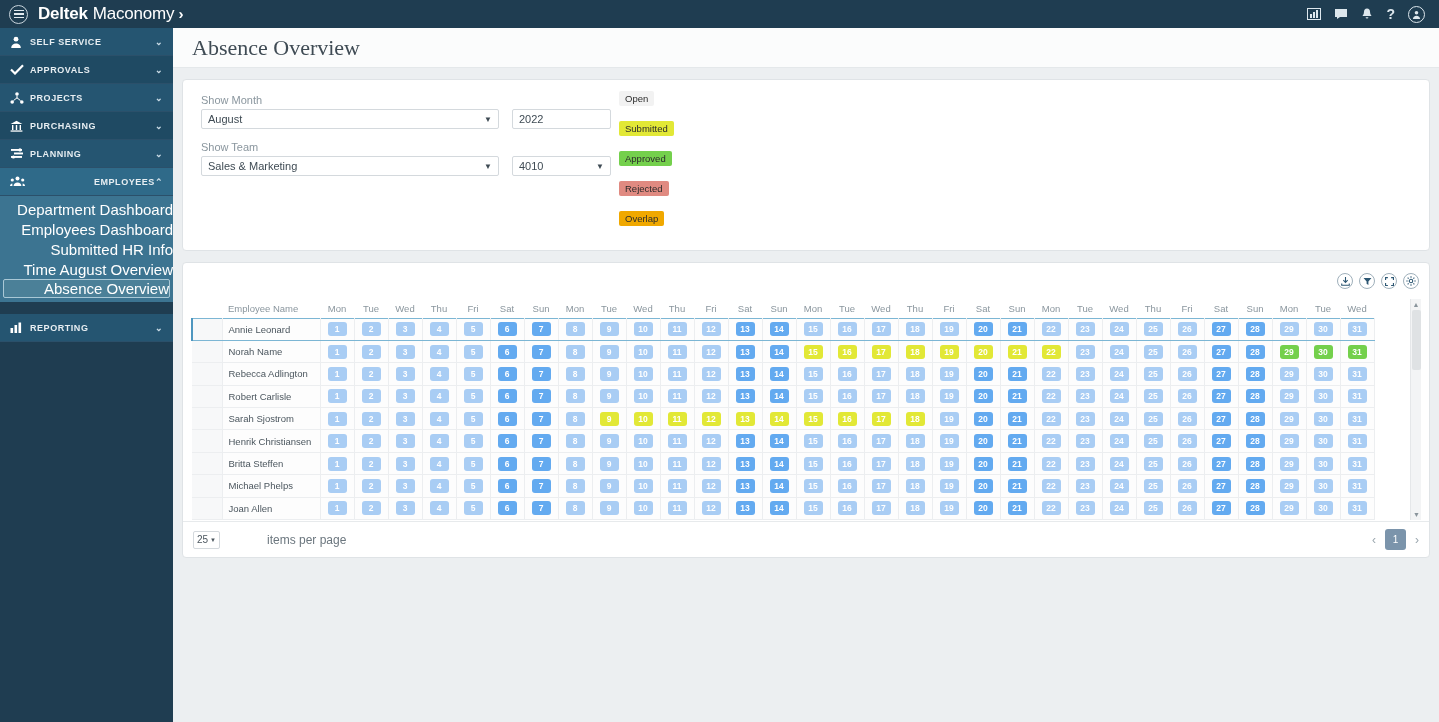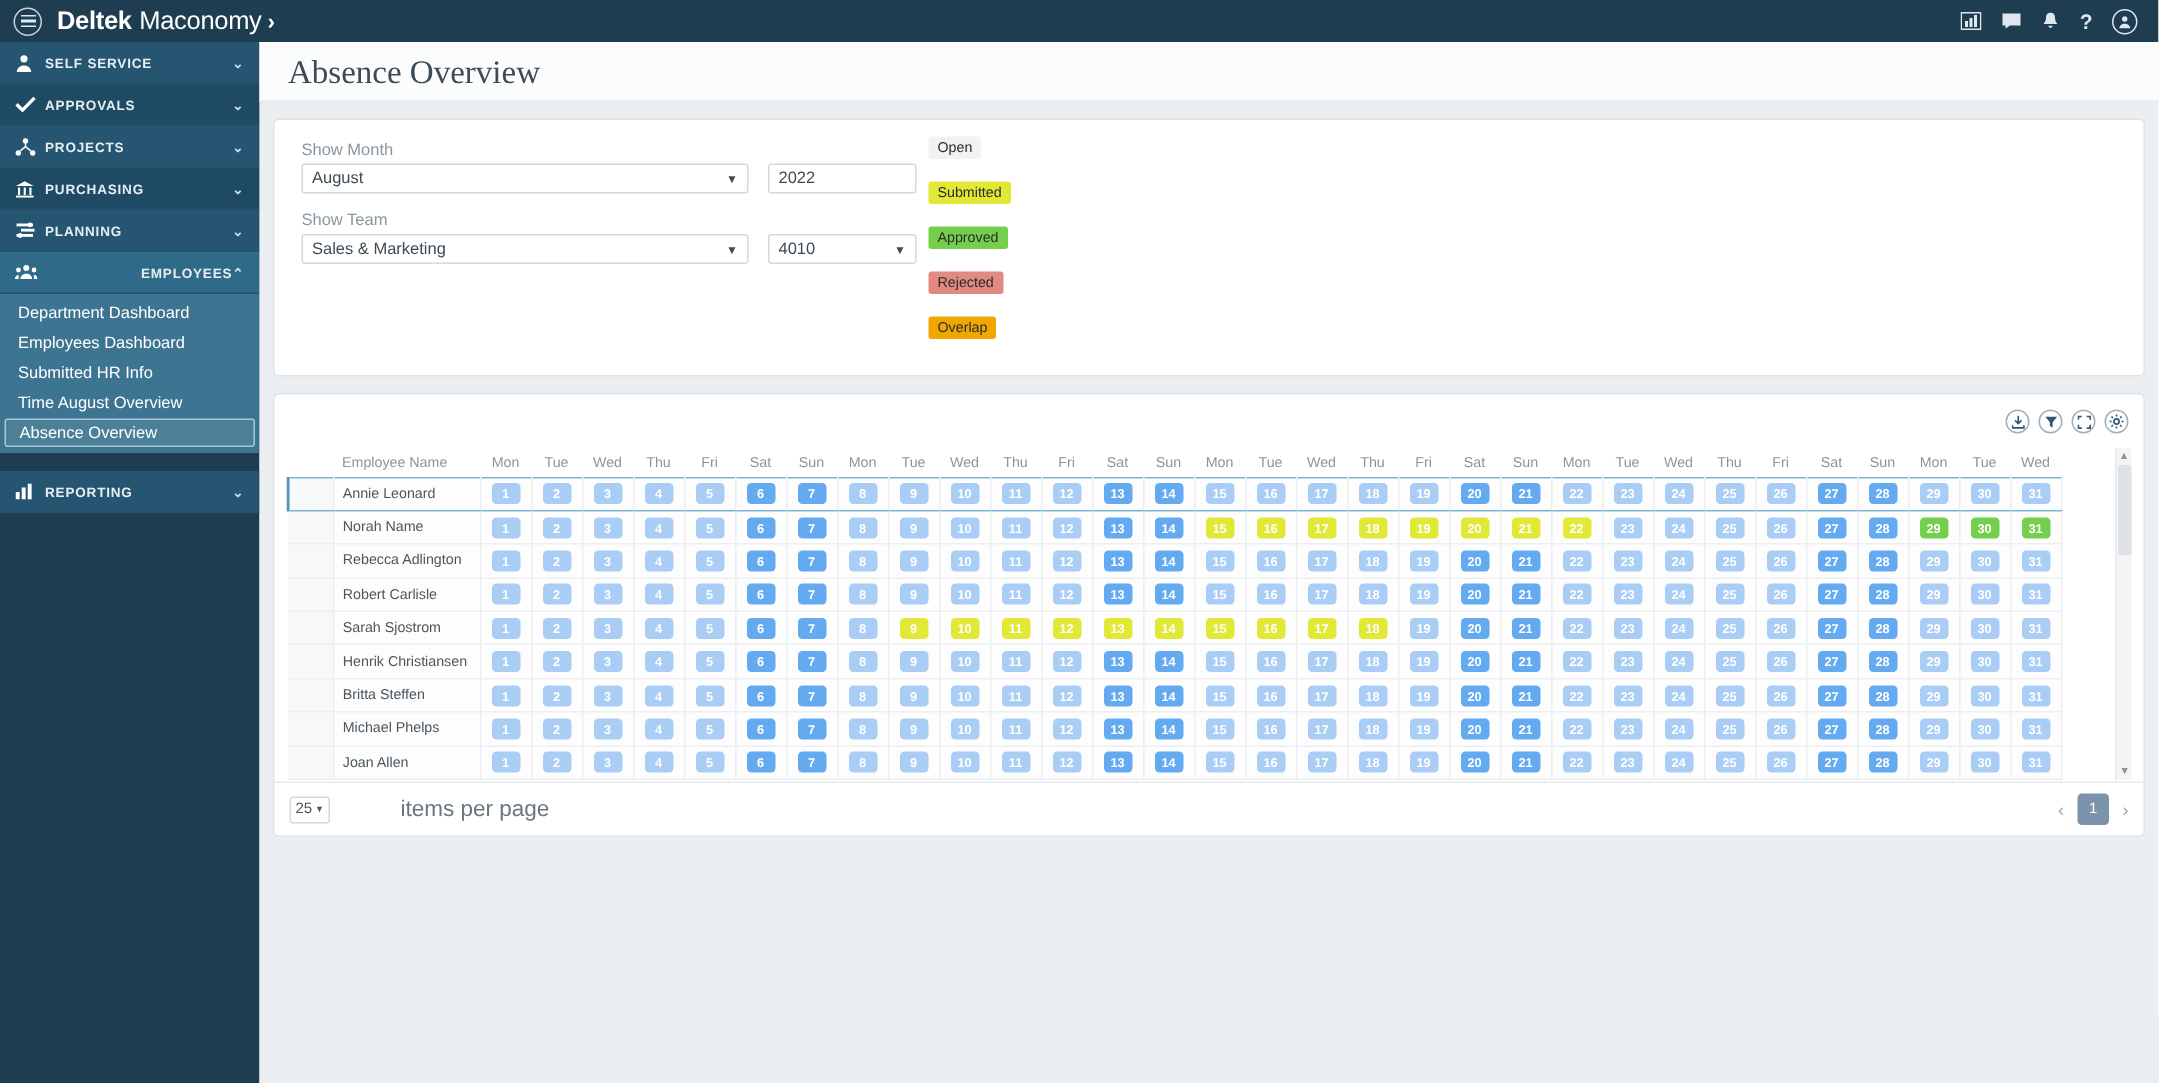--- a/index.html
+++ b/index.html
@@ -45,21 +45,21 @@
     border-bottom: 1px solid #2b506a; cursor: pointer; background: #255571;
   }
   .nav-item.alt { background: #1f4a63; }
   .nav-item.active { background: #2f6a89; text-align: right; }
   .nav-ic { width: 20px; font-size: 12px; color: #fff; display: flex; align-items: center; }
   .nav-label { flex: 1; }
   .nav-chev { font-size: 9px; color: #cfe0ea; font-weight: bold; }
   .sub-wrap { background: #3c7491; padding: 3px 0 4px 0; }
   .sub-item {
     height: 20px; display: flex; align-items: center; padding-left: 12px;
-    color: #ffffff; font-size: 11px; cursor: pointer;
+    color: #ffffff; font-size: 15px; cursor: pointer; justify-content: flex-end;
   }
   .sub-item.sel {
     background: #4b8098; border: 1px solid #a9c8d6; border-radius: 2px;
     margin: 0 3px; padding-left: 9px; height: 19px;
   }
 
   
   .main {
     position: absolute; top: 28px; left: 173px; width: 1266px; height: 694px;
     background: #eceff1;
@@ -160,21 +160,21 @@
   .tbl-foot {
     position: absolute; left: 0; right: 0; bottom: 0; height: 36px;
     border-top: 1px solid #e7eaec; display: flex; align-items: center;
     padding: 0 10px;
   }
   .ipp {
     width: 27px; height: 18px; border: 1px solid #d4d9dd; border-radius: 2px;
     font-size: 10px; color: #4b565e; display: flex; align-items: center;
     justify-content: center; gap: 2px; cursor: pointer; background:#fff;
   }
-  .ipp-label { font-size: 15px; color: #6b767e; margin-left: 9px; padding-left: 38px; }
+  .ipp-label { font-size: 12px; color: #6b767e; margin-left: 9px; padding-left: 38px; }
   .pager { margin-left: auto; display: flex; align-items: center; gap: 9px; }
   .pg-arrow { font-size: 12px; color: #9aa6ae; cursor: pointer; }
   .pg-num {
     width: 21px; height: 21px; border-radius: 3px; background: #7b94ab;
     color: #fff; font-size: 10px; display: flex; align-items: center;
     justify-content: center; cursor: pointer;
   }
 </style>
 </head>
 <body>

